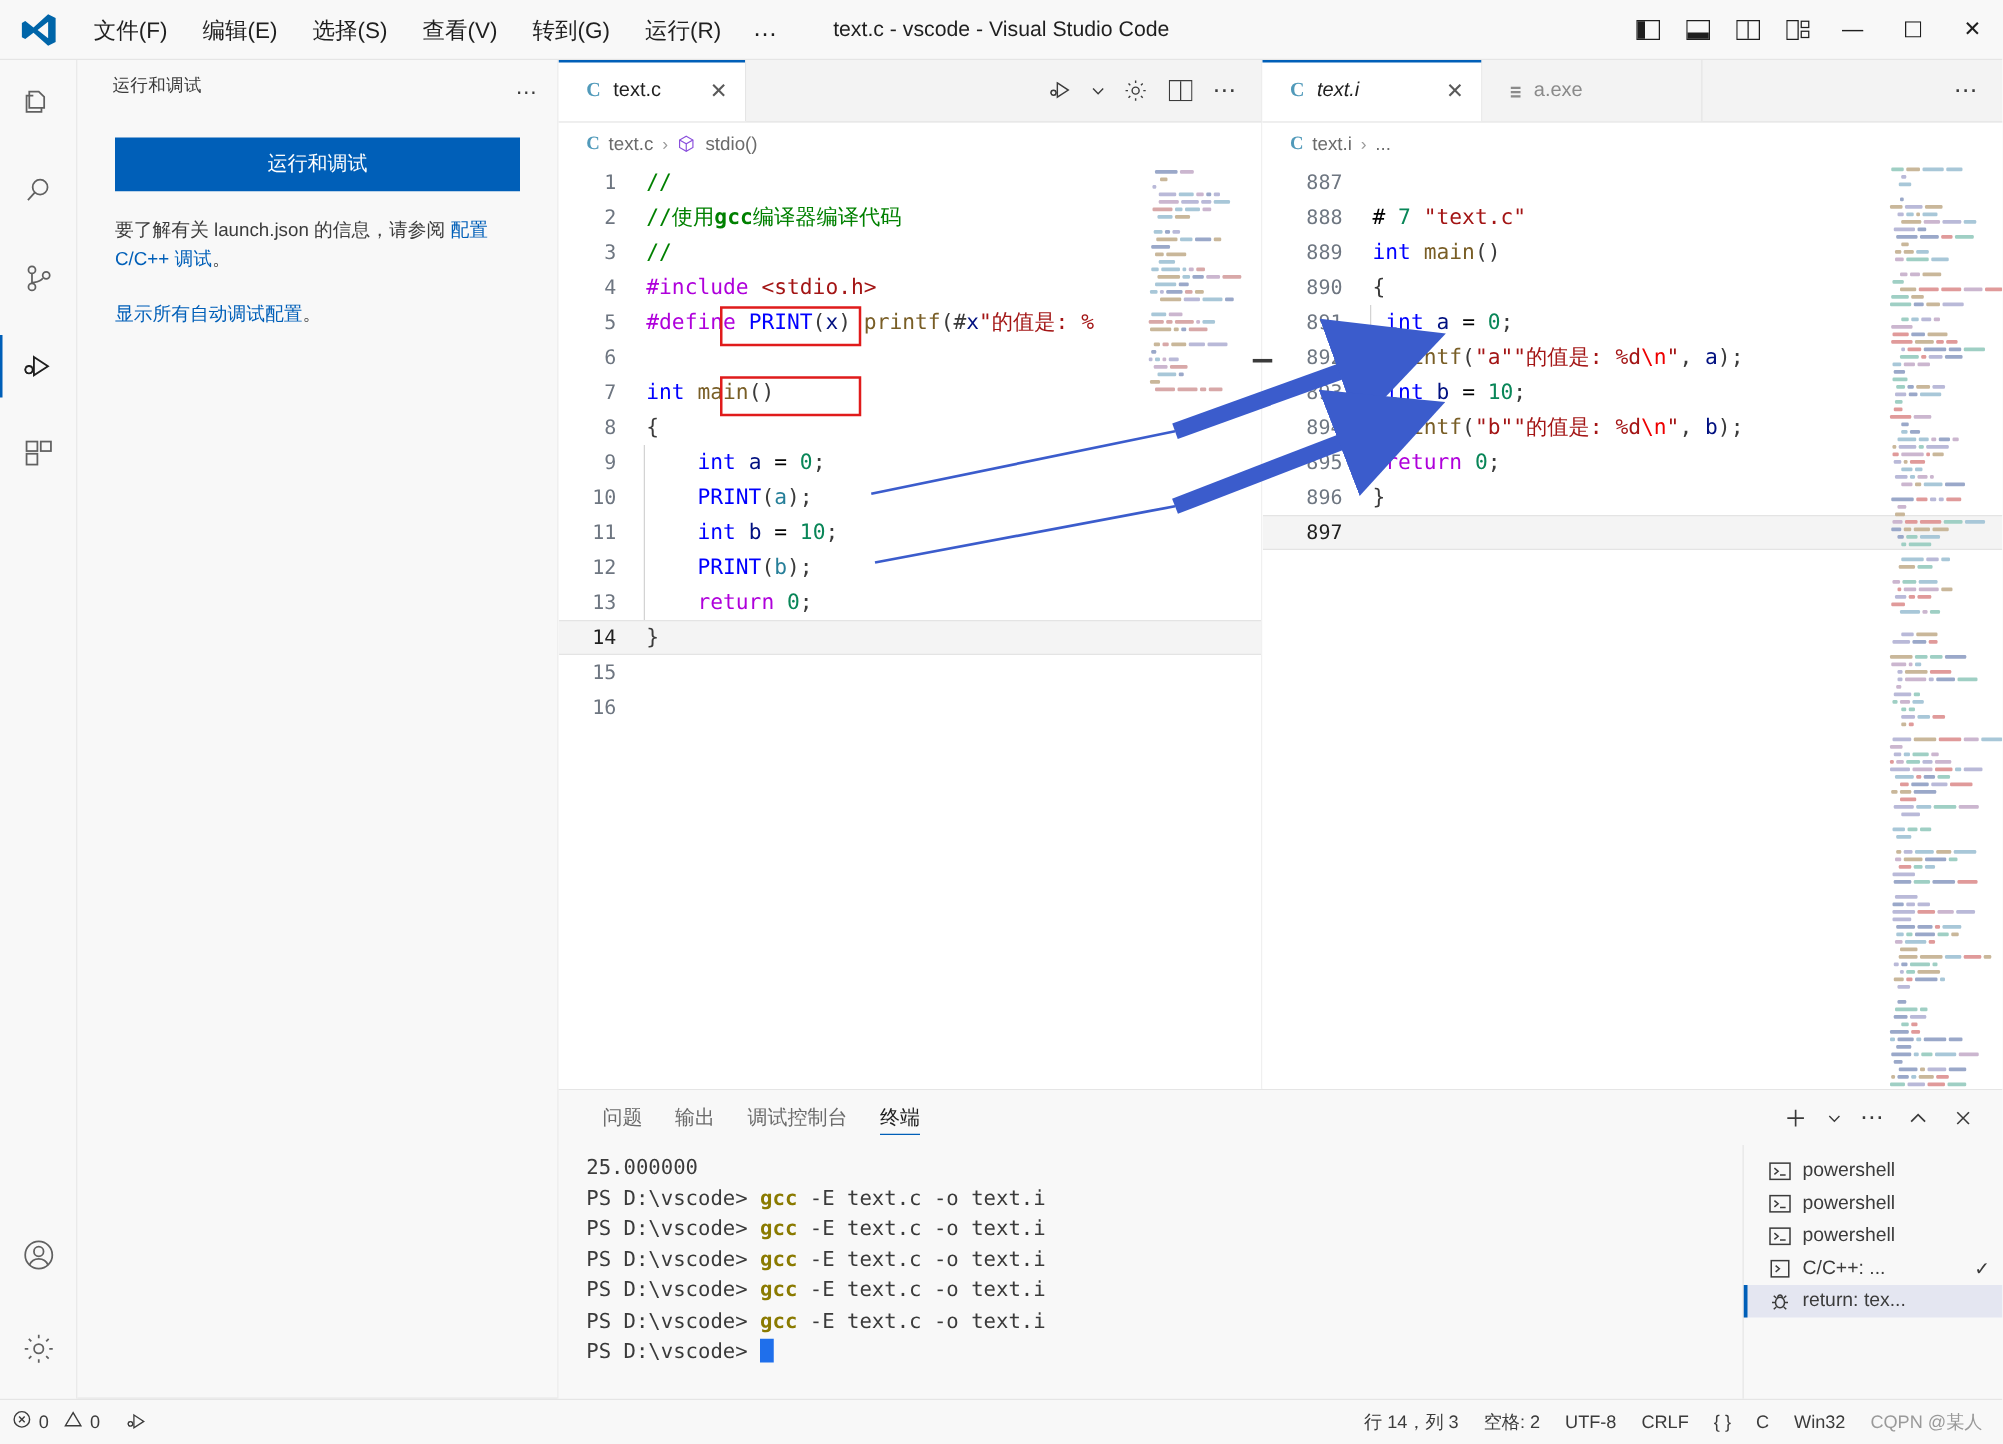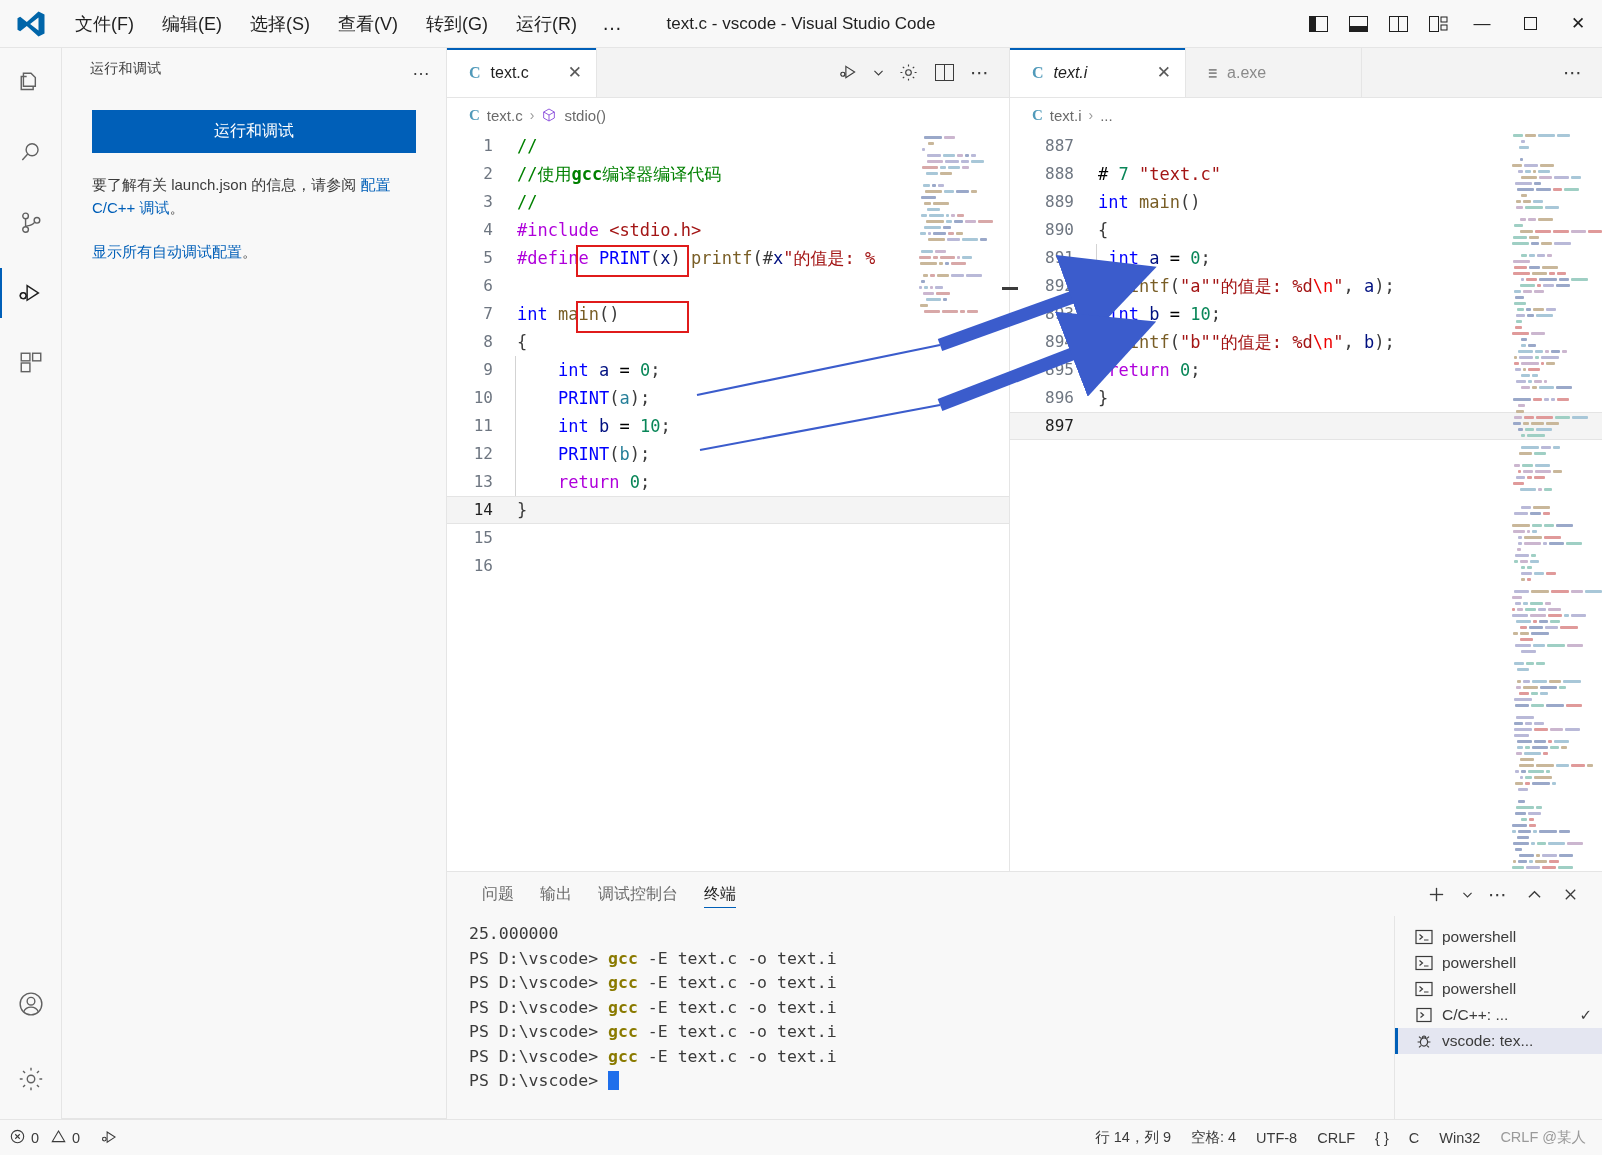--- a/index.html
+++ b/index.html
@@ -1128,21 +1128,21 @@
                 <span>C/C++: ...</span>
                 <span class="tl-check">✓</span>
               </div>
               <div class="tl-item sel">
                 <span style="display: inline-flex;">
                   <svg width="18" height="18" viewBox="0 0 18 18" fill="none" stroke="#3b3b3b" stroke-width="1.2">
                     <ellipse cx="9" cy="10" rx="3.6" ry="4.2"></ellipse>
                     <path d="M5.4 10H2.6M15.4 10h-2.8M6 6.4L4 4.6M12 6.4l2-1.8M6 13.6l-2 1.8M12 13.6l2 1.8M7.2 6.2c0-1.3.8-2.2 1.8-2.2s1.8.9 1.8 2.2"></path>
                   </svg>
                 </span>
-                <span>vscode: tex...</span>
+                <span>return: tex...</span>
               </div>
             </div>
         </div>
       </div>
     </div>
   </div>
 
   <div class="statusbar">
     <div class="sb-item">
       <span>
@@ -1161,29 +1161,29 @@
       <span>0</span>
     </div>
     <div class="sb-item">
       <svg width="19" height="19" viewBox="0 0 24 24" fill="none" stroke="#3b3b3b" stroke-width="1.3">
         <path d="M9 5l10 6.5L9 18z"></path>
           <circle cx="5.5" cy="14" r="2.3"></circle>
         <path d="M2.8 14h0.4M7.8 14h0.5M3.6 11.9l0.7.7M7.4 11.9l-0.7.7M3.6 16.1l0.7-.7M7.4 16.1l-0.7-.7"></path>
       </svg>
     </div>
     <div class="sb-right">
-      <div class="sb-item">行 14，列 9</div>
-      <div class="sb-item">空格: 4</div>
+      <div class="sb-item">行 14，列 3</div>
+      <div class="sb-item">空格: 2</div>
       <div class="sb-item">UTF-8</div>
       <div class="sb-item">CRLF</div>
       <div class="sb-item">{ }</div>
       <div class="sb-item">C</div>
       <div class="sb-item">Win32</div>
       <div class="sb-item" style="color:#9a9a9a;padding-right:16px;">
-        <span>CRLF @某人</span>
+        <span>CQPN @某人</span>
       </div>
     </div>
   </div>
 
   <svg class="arrows" viewBox="0 0 1602 1155">
     <defs>
       <marker id="ah" markerWidth="7" markerHeight="7" refX="2.2" refY="3.5" orient="auto">
         <path d="M0,0 L7,3.5 L0,7 z" fill="#3b5ccc"></path>
       </marker>
     </defs>

